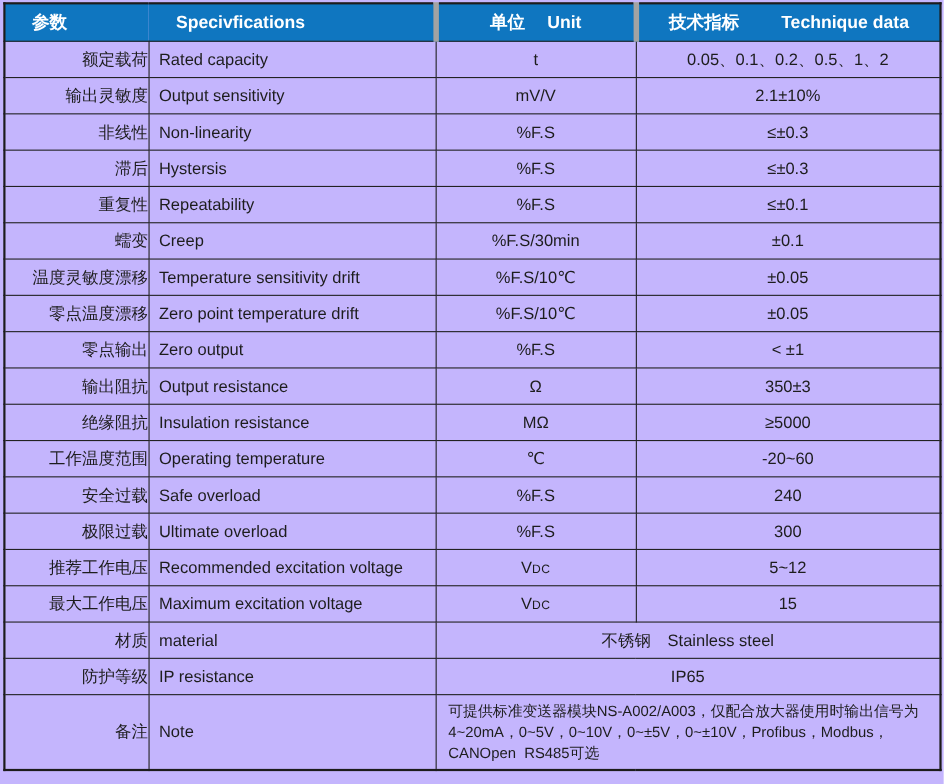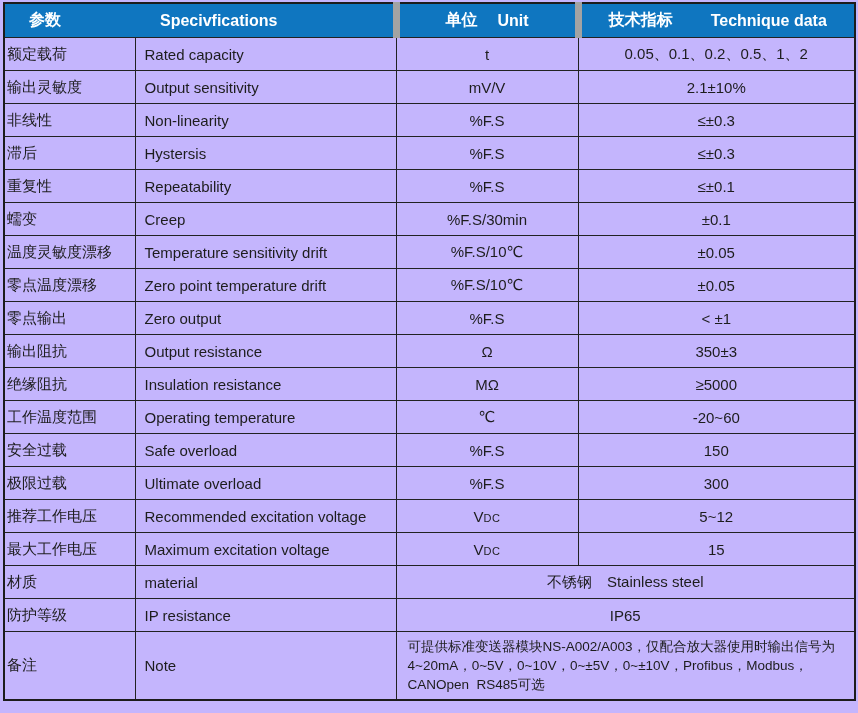--- a/index.html
+++ b/index.html
@@ -34,35 +34,35 @@
     color: #ffffff;
     font-weight: 700;
     font-size: 16px;
     height: 33px;
     padding: 0;
     border: 0;
     vertical-align: middle;
   }
   thead th.h1 { text-align: left; padding-left: 24px; }
   thead th.h2 { text-align: left; padding-left: 25px; }
-  thead th.sep { border-left: 7px solid #a3a3a3; }
+  thead th.sep { border-left: 5px solid #a3a3a3; }
   thead .hpair { display: flex; justify-content: center; align-items: center; }
   thead th.h3 .hpair { gap: 20px; }
   thead th.h4 .hpair { gap: 38px; }
 
   tbody td {
     border: 1px solid #222222;
     color: #1d1d1d;
     font-size: 15px;
     height: 32px;
     padding: 0;
     vertical-align: middle;
     overflow: hidden;
   }
-  tbody td.c1 { text-align: left; padding-left: 2px; margin-top: 36px; }
+  tbody td.c1 { text-align: right; padding-left: 2px; margin-top: 36px; }
   tbody td.c2 { text-align: left; padding-left: 9px; }
   tbody td.c3, tbody td.c4, tbody td.merged { text-align: center; }
   .vsub { font-size: 11px; letter-spacing: 0.5px; }
   tr.note-row { height: 66px; }
   td.note {
     text-align: left;
     padding: 5px 8px 5px 11px;
     font-size: 13.5px;
     line-height: 19px;
     vertical-align: top;
@@ -172,21 +172,21 @@
         <tr>
           <td class="c1">工作温度范围</td>
           <td class="c2">Operating temperature</td>
           <td class="c3">℃</td>
           <td class="c4">-20~60</td>
         </tr>
         <tr>
           <td class="c1">安全过载</td>
           <td class="c2">Safe overload</td>
           <td class="c3">%F.S</td>
-          <td class="c4">150</td>
+          <td class="c4">240</td>
         </tr>
         <tr>
           <td class="c1">极限过载</td>
           <td class="c2">Ultimate overload</td>
           <td class="c3">%F.S</td>
           <td class="c4">300</td>
         </tr>
         <tr>
           <td class="c1">推荐工作电压</td>
           <td class="c2">Recommended excitation voltage</td>

